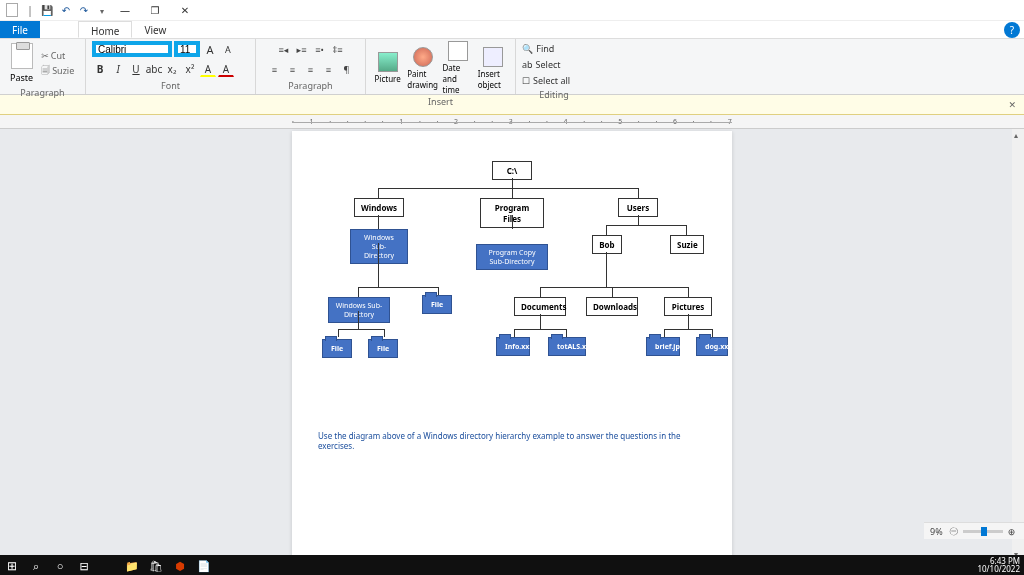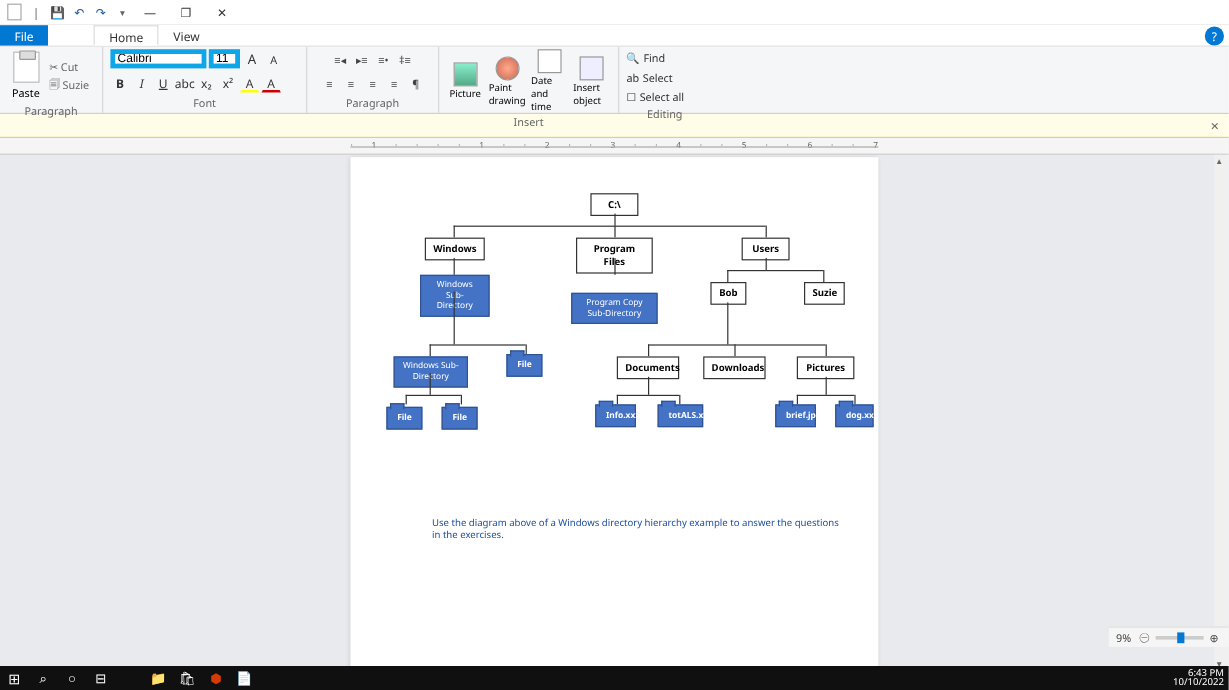--- a/index.html
+++ b/index.html
@@ -60,21 +60,21 @@
 
 
 .diagram { position: relative; height: 250px; width: 100%; }
 .node { position: absolute; background: #fff; border: 1px solid #333; font-size: 8px; padding: 3px 6px; text-align: center; font-weight: bold; }
 .node.fill { background: #4472c4; color: #fff; border: 1px solid #2f5292; font-size: 7px; font-weight: normal; }
 .node.file { background: #4472c4; color: #fff; border: 1px solid #2f5292; font-size: 7px; padding: 4px 8px; }
 .node.file::before { content: ''; position: absolute; top: -4px; left: 2px; width: 10px; height: 4px; background: #4472c4; border: 1px solid #2f5292; border-bottom: none; }
 .line { position: absolute; background: #333; }
 .hline { height: 1px; }
 .vline { width: 1px; }
-.doc-text { font-size: 8px; color: #1a4d9c; margin-top: 20px; line-height: 1.3; margin-left: 42px; }
+.doc-text { font-size: 8px; color: #1a4d9c; margin-top: 20px; line-height: 1.3; }
 
 
 .scrollbar-v { position: absolute; right: 0; top: 14px; bottom: 0; width: 12px; background: #f0f0f0; }
 .scrollbar-v::before { content: '▴'; position: absolute; top: 0; left: 2px; font-size: 8px; color: #666; }
 .scrollbar-v::after { content: '▾'; position: absolute; bottom: 0; left: 2px; font-size: 8px; color: #666; }
 
 
 .statusbar { position: absolute; bottom: 20px; right: 0; height: 17px; background: #f5f5f5; display: flex; align-items:center; gap: 6px; padding: 0 6px; font-size: 9px; color: #444; border-top:1px solid #ddd; width:100px;}
 .zoom { font-size: 9px; }
 .zoom-ctrl { display: flex; align-items: center; gap: 4px; }

